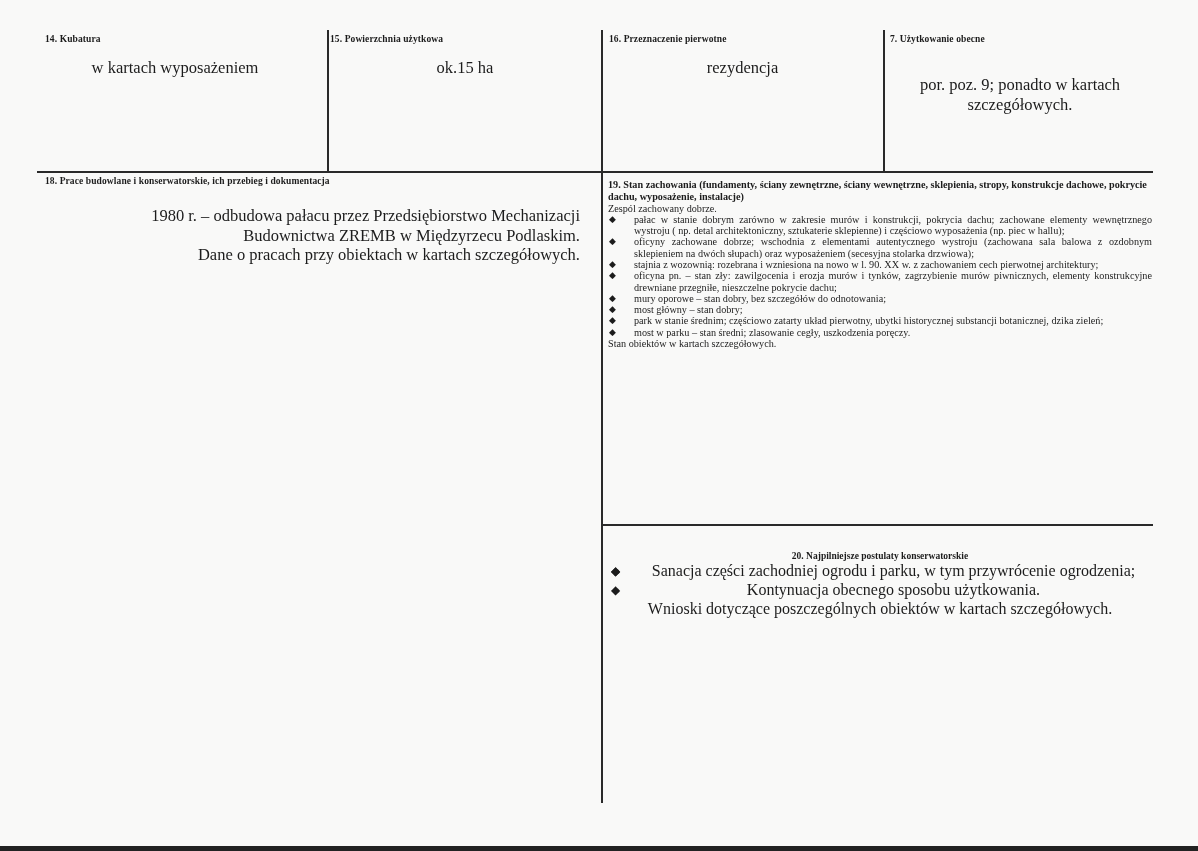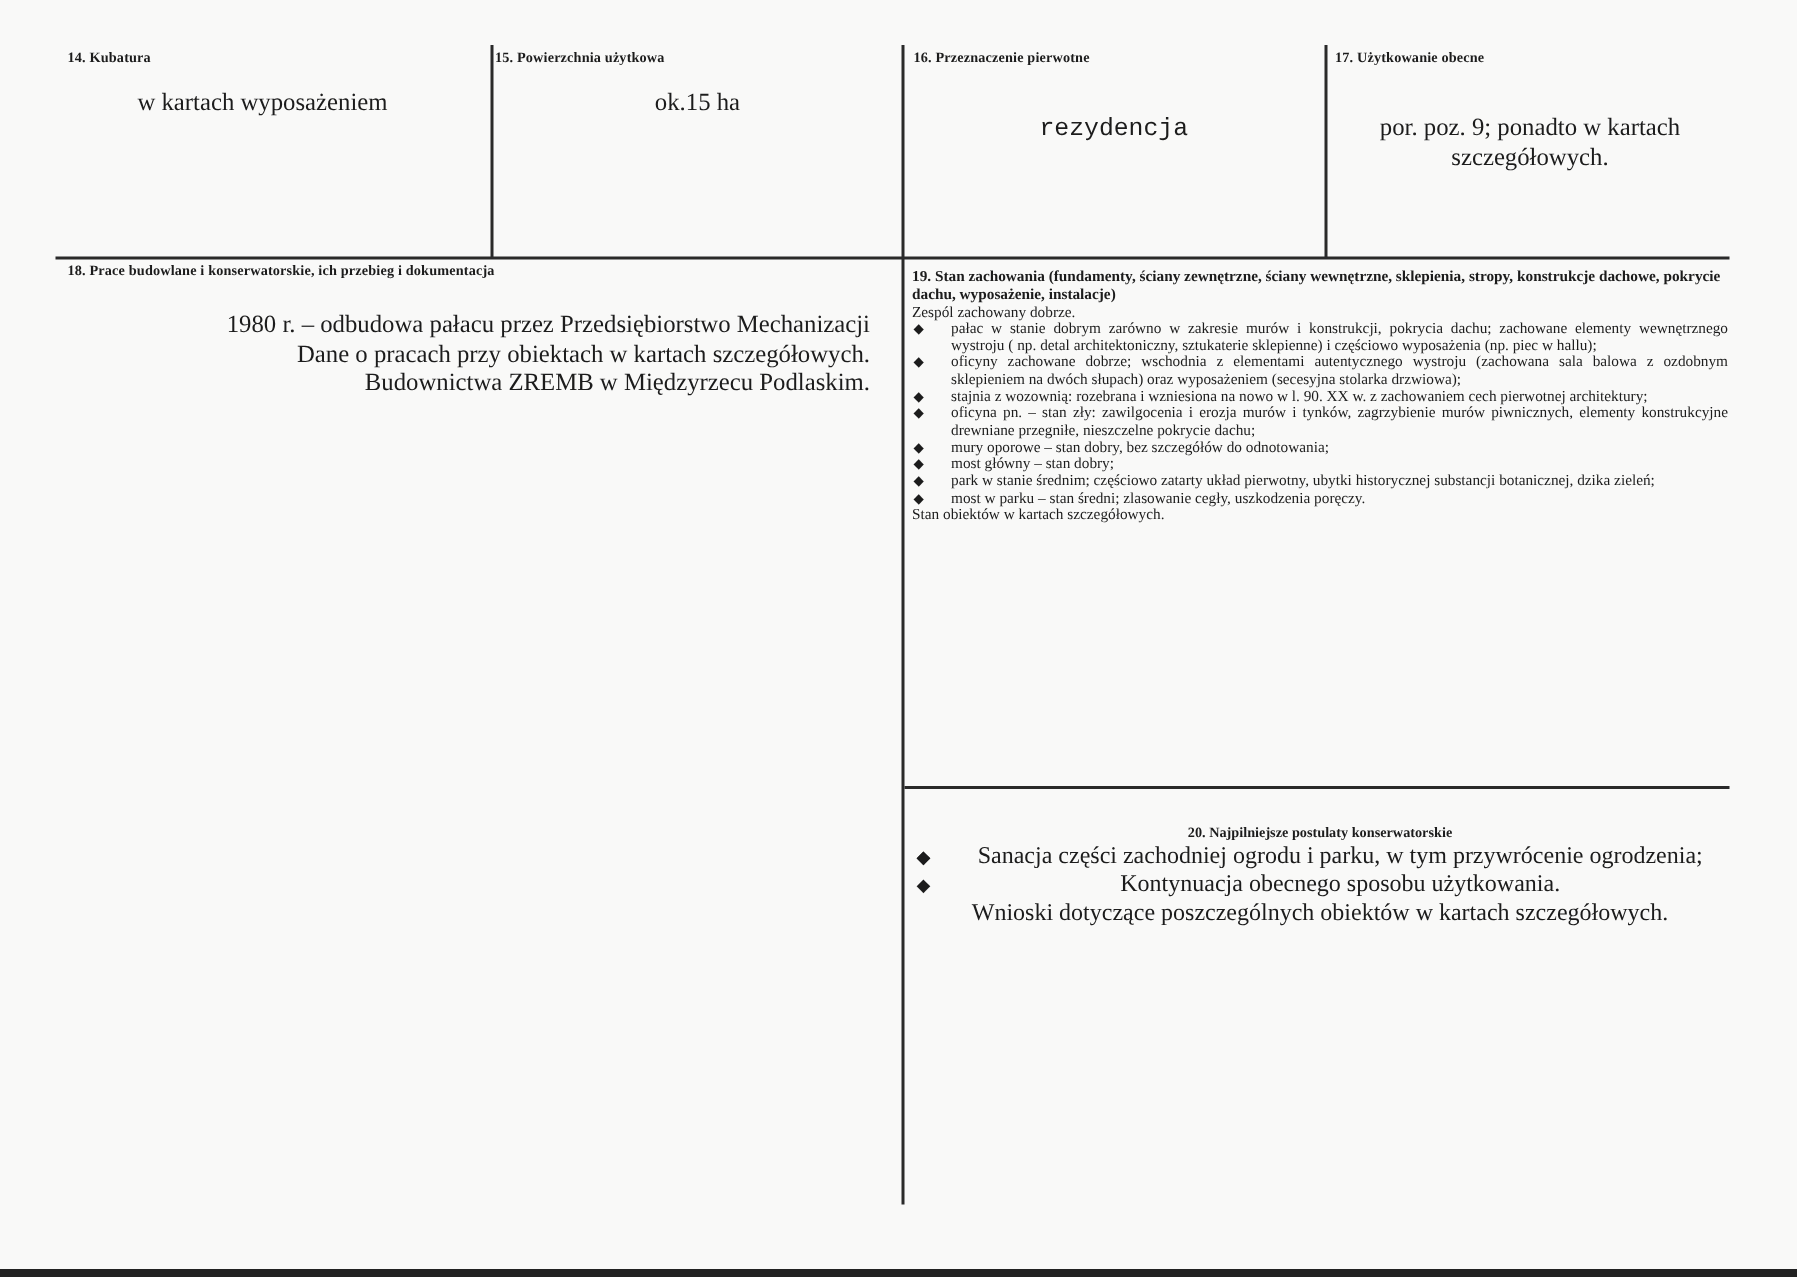--- a/index.html
+++ b/index.html
@@ -39,30 +39,30 @@
 <div class="hline" style="left:603px; top:524px; width:550px;"></div>
 <div class="bottom-band"></div>
 
 <div class="field-label" style="left:45px; top:34px;">14. Kubatura</div>
 <div class="big" style="left:40px; top:58px; width:270px;">w kartach wyposażeniem</div>
 
 <div class="field-label" style="left:330px; top:34px;">15. Powierzchnia użytkowa</div>
 <div class="big" style="left:335px; top:58px; width:260px;">ok.15 ha</div>
 
 <div class="field-label" style="left:609px; top:34px;">16. Przeznaczenie pierwotne</div>
-<div class="big" style="left:605px; top:76px; width:275px;font-family:Liberation Mono, monospace;">rezydencja</div>
+<div class="big" style="left:605px; top:58px; width:275px;">rezydencja</div>
 
-<div class="field-label" style="left:890px; top:34px;">17. Użytkowanie obecne</div>
+<div class="field-label" style="left:890px; top:34px;">7. Użytkowanie obecne</div>
 <div class="big" style="left:898px; top:75px; width:244px;">por. poz. 9; ponadto w kartach szczegółowych.</div>
 
 <div class="field-label" style="left:45px; top:176px;">18. Prace budowlane i konserwatorskie, ich przebieg i dokumentacja</div>
 <div class="big-left" style="left:40px; top:206px; width:540px;text-align:right;">
   <div>1980 r. – odbudowa pałacu przez Przedsiębiorstwo Mechanizacji</div>
+  <div>Budownictwa ZREMB w Międzyrzecu Podlaskim.</div>
   <div>Dane o pracach przy obiektach w kartach szczegółowych.</div>
-  <div>Budownictwa ZREMB w Międzyrzecu Podlaskim.</div>
 </div>
 
 <div id="s19">
   <div class="hdr">19. Stan zachowania (fundamenty, ściany zewnętrzne, ściany wewnętrzne, sklepienia, stropy, konstrukcje dachowe, pokrycie dachu, wyposażenie, instalacje)</div>
   <div>Zespól zachowany dobrze.</div>
   <ul>
     <li><span class="bullet">◆</span><span>pałac w stanie dobrym zarówno w zakresie murów i konstrukcji, pokrycia dachu; zachowane elementy wewnętrznego wystroju ( np. detal architektoniczny, sztukaterie sklepienne) i częściowo wyposażenia (np. piec w hallu);</span></li>
     <li><span class="bullet">◆</span><span>oficyny zachowane dobrze; wschodnia z elementami autentycznego wystroju (zachowana sala balowa z ozdobnym sklepieniem na dwóch słupach) oraz wyposażeniem (secesyjna stolarka drzwiowa);</span></li>
     <li><span class="bullet">◆</span><span>stajnia z wozownią: rozebrana i wzniesiona na nowo w l. 90. XX w. z zachowaniem cech pierwotnej architektury;</span></li>
     <li><span class="bullet">◆</span><span>oficyna pn. – stan zły: zawilgocenia i erozja murów i tynków, zagrzybienie murów piwnicznych, elementy konstrukcyjne drewniane przegniłe, nieszczelne pokrycie dachu;</span></li>

